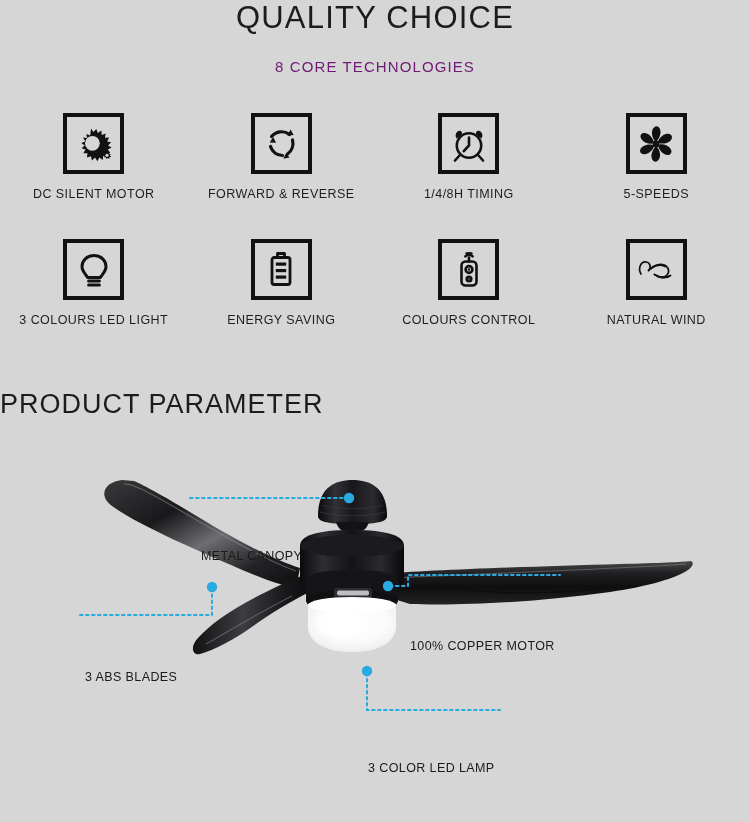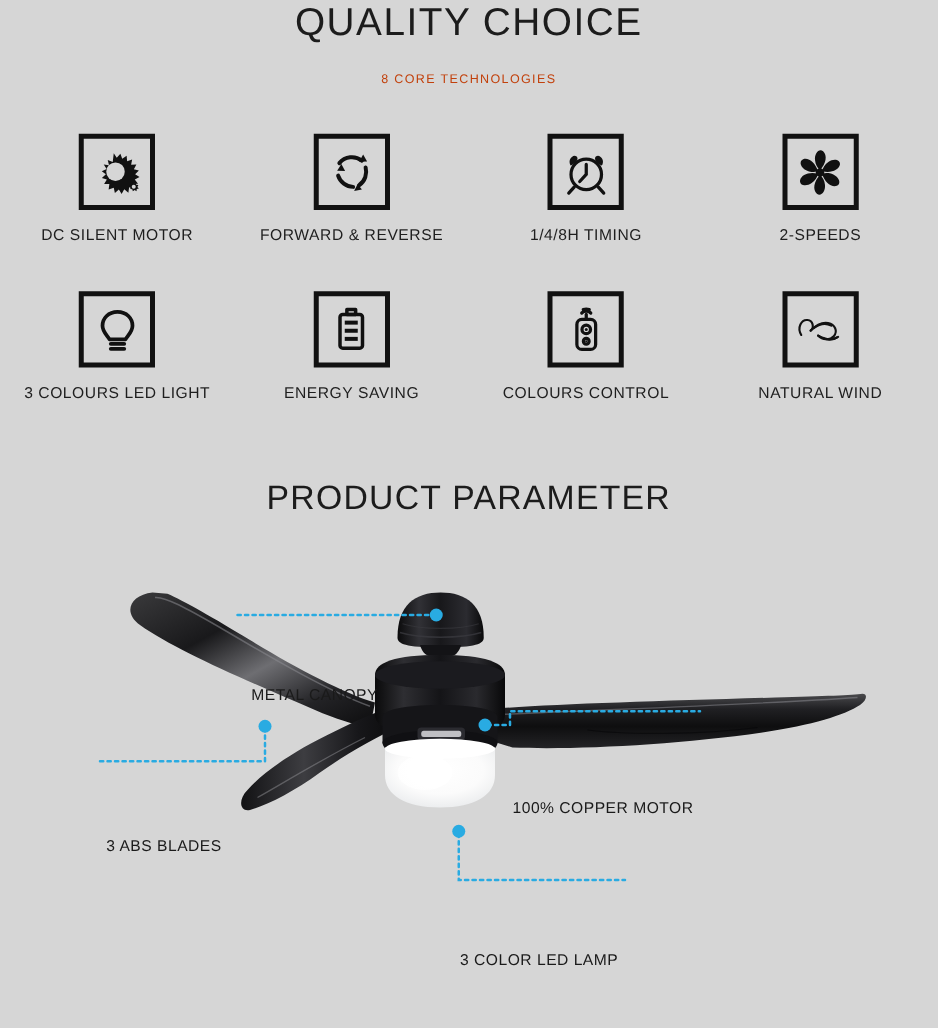--- a/index.html
+++ b/index.html
@@ -15,23 +15,23 @@
   
   .title {
     text-align:center;
     font-size:31px;
     font-weight:400;
     letter-spacing:1.2px;
     color:#1c1c1c;
   }
   .subtitle {
     text-align:center;
-    font-size:10px;
+    font-size:15px;
     letter-spacing:1.1px;
-    color:#c2410c;
+    color:#701a75;
     margin-top:22px;
   }
 
   .feature-grid {
     margin-top:38px;
     display:grid;
     grid-template-columns:repeat(4,1fr);
     row-gap:38px;
   }
   .feature {
@@ -52,21 +52,20 @@
   .feature-label {
     margin-top:13px;
     font-size:12.5px;
     letter-spacing:.45px;
     color:#1e1e1e;
     white-space:nowrap;
   }
 
   
   .title2 {
-    text-align:center;
     font-size:27px;
     font-weight:400;
     letter-spacing:1px;
     color:#1c1c1c;
     margin-top:62px;
   }
 
   .diagram {
     position:relative;
     width:750px;
@@ -174,21 +173,21 @@
               <path d="M0,-2 C5,-7 6,-14 2.5,-17 C-1,-19.5 -4.5,-15 -4,-10 C-3.7,-6.5 -2,-3.5 0,-2Z"></path>
             </g>
             <g transform="rotate(300)">
               <path d="M0,-2 C5,-7 6,-14 2.5,-17 C-1,-19.5 -4.5,-15 -4,-10 C-3.7,-6.5 -2,-3.5 0,-2Z"></path>
             </g>
             <circle r="3.4"></circle>
           </g>
         </svg>
       </span>
     </div>
-    <div class="feature-label">2-SPEEDS</div>
+    <div class="feature-label">5-SPEEDS</div>
   </div>
 
   <div class="feature">
     <div class="icon-box">
       <span>
         <svg width="40" height="40" viewBox="0 0 40 40">
           <g fill="none" stroke="#111" stroke-width="3" stroke-linecap="round" stroke-linejoin="round">
             <path d="M20 5.5 C12.8 5.5 8 10.6 8 16.6 C8 21.4 11.8 24.4 13.6 27.4 L26.4 27.4 C28.2 24.4 32 21.4 32 16.6 C32 10.6 27.2 5.5 20 5.5Z"></path>
             <path d="M14.6 31 H25.4"></path>
             <path d="M14.6 35 H25.4"></path>

